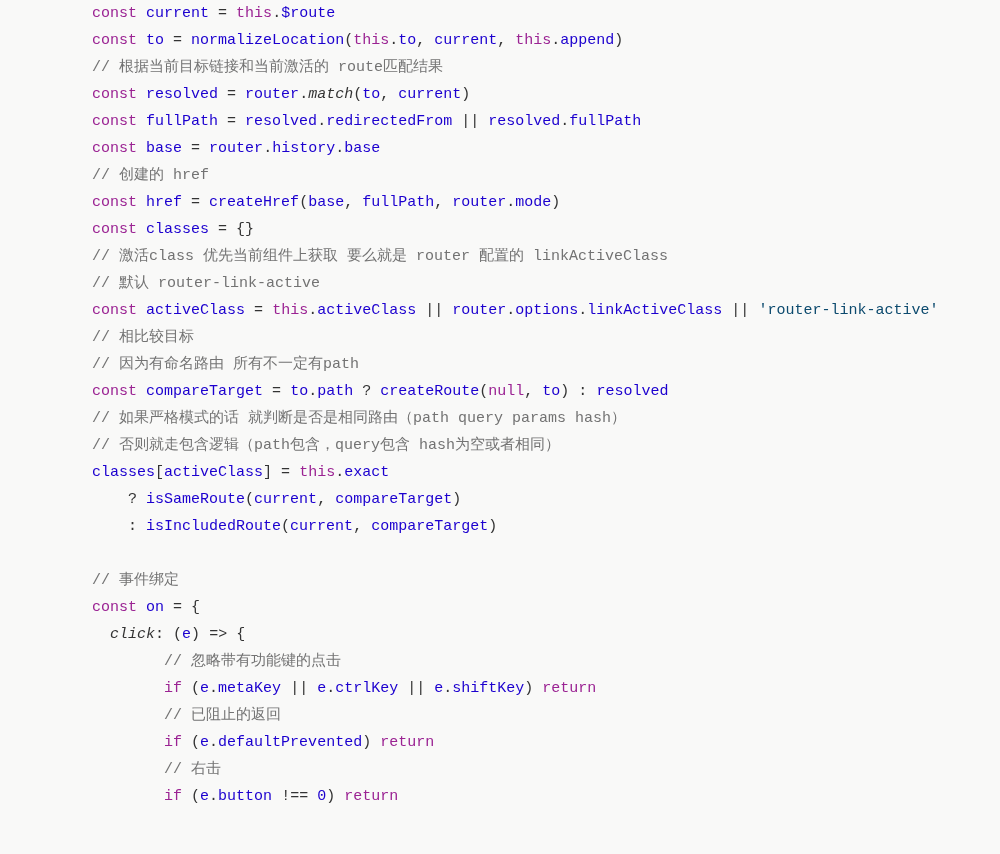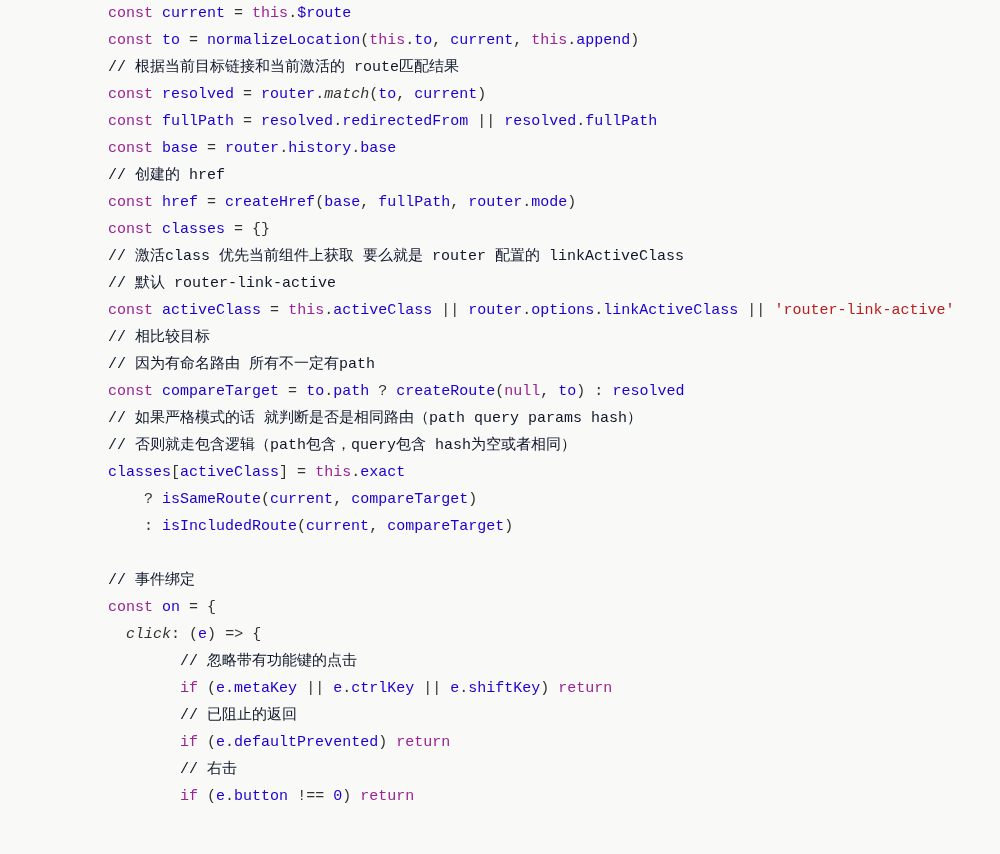--- a/index.html
+++ b/index.html
@@ -4,29 +4,29 @@
   <style>
     body {
       margin: 0;
       padding: 0;
       background: #f9f9f8;
       font-family: Consolas, Monaco, 'Courier New', monospace;
       font-size: 15px;
       line-height: 27px;
     }
     .code-container {
-      padding: 0 20px 20px 36px;
+      padding: 0 20px 20px 20px;
       white-space: pre;
       overflow: auto;
     }
     .line { display: block; }
     .kw { color: #9b2393; }      
     .var { color: #1c00cf; }     
-    .str { color: #b91c1c; }     
-    .cmt { color: #0f172a; }     
+    .str { color: #0c4a6e; }     
+    .cmt { color: #737373; }     
     .num { color: #1c00cf; }     
     .punct { color: #333; }      
     .prop { color: #333; font-style: italic; }       
     .plain { color: #333; }
   </style>
 </head>
 <body>
 
 <div class="code-container" id="code-root"><span class="line"><span>        </span><span class="kw">const</span><span class="plain"> </span><span class="var">current</span><span class="plain"> </span><span class="punct">=</span><span class="plain"> </span><span class="kw">this</span><span class="punct">.</span><span class="var">$route</span></span><span class="line"><span>        </span><span class="kw">const</span><span class="plain"> </span><span class="var">to</span><span class="plain"> </span><span class="punct">=</span><span class="plain"> </span><span class="var">normalizeLocation</span><span class="punct">(</span><span class="kw">this</span><span class="punct">.</span><span class="var">to</span><span class="punct">,</span><span class="plain"> </span><span class="var">current</span><span class="punct">,</span><span class="plain"> </span><span class="kw">this</span><span class="punct">.</span><span class="var">append</span><span class="punct">)</span></span><span class="line"><span>        </span><span class="cmt">// 根据当前目标链接和当前激活的 route匹配结果</span></span><span class="line"><span>        </span><span class="kw">const</span><span class="plain"> </span><span class="var">resolved</span><span class="plain"> </span><span class="punct">=</span><span class="plain"> </span><span class="var">router</span><span class="punct">.</span><span class="prop">match</span><span class="punct">(</span><span class="var">to</span><span class="punct">,</span><span class="plain"> </span><span class="var">current</span><span class="punct">)</span></span><span class="line"><span>        </span><span class="kw">const</span><span class="plain"> </span><span class="var">fullPath</span><span class="plain"> </span><span class="punct">=</span><span class="plain"> </span><span class="var">resolved</span><span class="punct">.</span><span class="var">redirectedFrom</span><span class="plain"> </span><span class="punct">||</span><span class="plain"> </span><span class="var">resolved</span><span class="punct">.</span><span class="var">fullPath</span></span><span class="line"><span>        </span><span class="kw">const</span><span class="plain"> </span><span class="var">base</span><span class="plain"> </span><span class="punct">=</span><span class="plain"> </span><span class="var">router</span><span class="punct">.</span><span class="var">history</span><span class="punct">.</span><span class="var">base</span></span><span class="line"><span>        </span><span class="cmt">// 创建的 href</span></span><span class="line"><span>        </span><span class="kw">const</span><span class="plain"> </span><span class="var">href</span><span class="plain"> </span><span class="punct">=</span><span class="plain"> </span><span class="var">createHref</span><span class="punct">(</span><span class="var">base</span><span class="punct">,</span><span class="plain"> </span><span class="var">fullPath</span><span class="punct">,</span><span class="plain"> </span><span class="var">router</span><span class="punct">.</span><span class="var">mode</span><span class="punct">)</span></span><span class="line"><span>        </span><span class="kw">const</span><span class="plain"> </span><span class="var">classes</span><span class="plain"> </span><span class="punct">=</span><span class="plain"> </span><span class="punct">{}</span></span><span class="line"><span>        </span><span class="cmt">// 激活class 优先当前组件上获取 要么就是 router 配置的 linkActiveClass</span></span><span class="line"><span>        </span><span class="cmt">// 默认 router-link-active</span></span><span class="line" style="white-space: pre-wrap; word-break: break-word;"><span>        </span><span class="kw">const</span><span class="plain"> </span><span class="var">activeClass</span><span class="plain"> </span><span class="punct">=</span><span class="plain"> </span><span class="kw">this</span><span class="punct">.</span><span class="var">activeClass</span><span class="plain"> </span><span class="punct">||</span><span class="plain"> </span><span class="var">router</span><span class="punct">.</span><span class="var">options</span><span class="punct">.</span><span class="var">linkActiveClass</span><span class="plain"> </span><span class="punct">||</span><span class="plain"> </span><span class="str">'router-link-active'</span></span><span class="line"><span>        </span><span class="cmt">// 相比较目标</span></span><span class="line"><span>        </span><span class="cmt">// 因为有命名路由 所有不一定有path</span></span><span class="line"><span>        </span><span class="kw">const</span><span class="plain"> </span><span class="var">compareTarget</span><span class="plain"> </span><span class="punct">=</span><span class="plain"> </span><span class="var">to</span><span class="punct">.</span><span class="var">path</span><span class="plain"> </span><span class="punct">?</span><span class="plain"> </span><span class="var">createRoute</span><span class="punct">(</span><span class="kw">null</span><span class="punct">,</span><span class="plain"> </span><span class="var">to</span><span class="punct">)</span><span class="plain"> </span><span class="punct">:</span><span class="plain"> </span><span class="var">resolved</span></span><span class="line"><span>        </span><span class="cmt">// 如果严格模式的话 就判断是否是相同路由（path query params hash）</span></span><span class="line"><span>        </span><span class="cmt">// 否则就走包含逻辑（path包含，query包含 hash为空或者相同）</span></span><span class="line"><span>        </span><span class="var">classes</span><span class="punct">[</span><span class="var">activeClass</span><span class="punct">]</span><span class="plain"> </span><span class="punct">=</span><span class="plain"> </span><span class="kw">this</span><span class="punct">.</span><span class="var">exact</span></span><span class="line"><span>            </span><span class="punct">?</span><span class="plain"> </span><span class="var">isSameRoute</span><span class="punct">(</span><span class="var">current</span><span class="punct">,</span><span class="plain"> </span><span class="var">compareTarget</span><span class="punct">)</span></span><span class="line"><span>            </span><span class="punct">:</span><span class="plain"> </span><span class="var">isIncludedRoute</span><span class="punct">(</span><span class="var">current</span><span class="punct">,</span><span class="plain"> </span><span class="var">compareTarget</span><span class="punct">)</span></span><span class="line">&nbsp;</span><span class="line"><span>        </span><span class="cmt">// 事件绑定</span></span><span class="line"><span>        </span><span class="kw">const</span><span class="plain"> </span><span class="var">on</span><span class="plain"> </span><span class="punct">=</span><span class="plain"> </span><span class="punct">{</span></span><span class="line"><span>          </span><span class="prop">click</span><span class="punct">:</span><span class="plain"> </span><span class="punct">(</span><span class="var">e</span><span class="punct">)</span><span class="plain"> </span><span class="punct">=&gt;</span><span class="plain"> </span><span class="punct">{</span></span><span class="line"><span>                </span><span class="cmt">// 忽略带有功能键的点击</span></span><span class="line"><span>                </span><span class="kw">if</span><span class="plain"> </span><span class="punct">(</span><span class="var">e</span><span class="punct">.</span><span class="var">metaKey</span><span class="plain"> </span><span class="punct">||</span><span class="plain"> </span><span class="var">e</span><span class="punct">.</span><span class="var">ctrlKey</span><span class="plain"> </span><span class="punct">||</span><span class="plain"> </span><span class="var">e</span><span class="punct">.</span><span class="var">shiftKey</span><span class="punct">)</span><span class="plain"> </span><span class="kw">return</span></span><span class="line"><span>                </span><span class="cmt">// 已阻止的返回</span></span><span class="line"><span>                </span><span class="kw">if</span><span class="plain"> </span><span class="punct">(</span><span class="var">e</span><span class="punct">.</span><span class="var">defaultPrevented</span><span class="punct">)</span><span class="plain"> </span><span class="kw">return</span></span><span class="line"><span>                </span><span class="cmt">// 右击</span></span><span class="line"><span>                </span><span class="kw">if</span><span class="plain"> </span><span class="punct">(</span><span class="var">e</span><span class="punct">.</span><span class="var">button</span><span class="plain"> </span><span class="punct">!==</span><span class="plain"> </span><span class="num">0</span><span class="punct">)</span><span class="plain"> </span><span class="kw">return</span></span></div>
 

